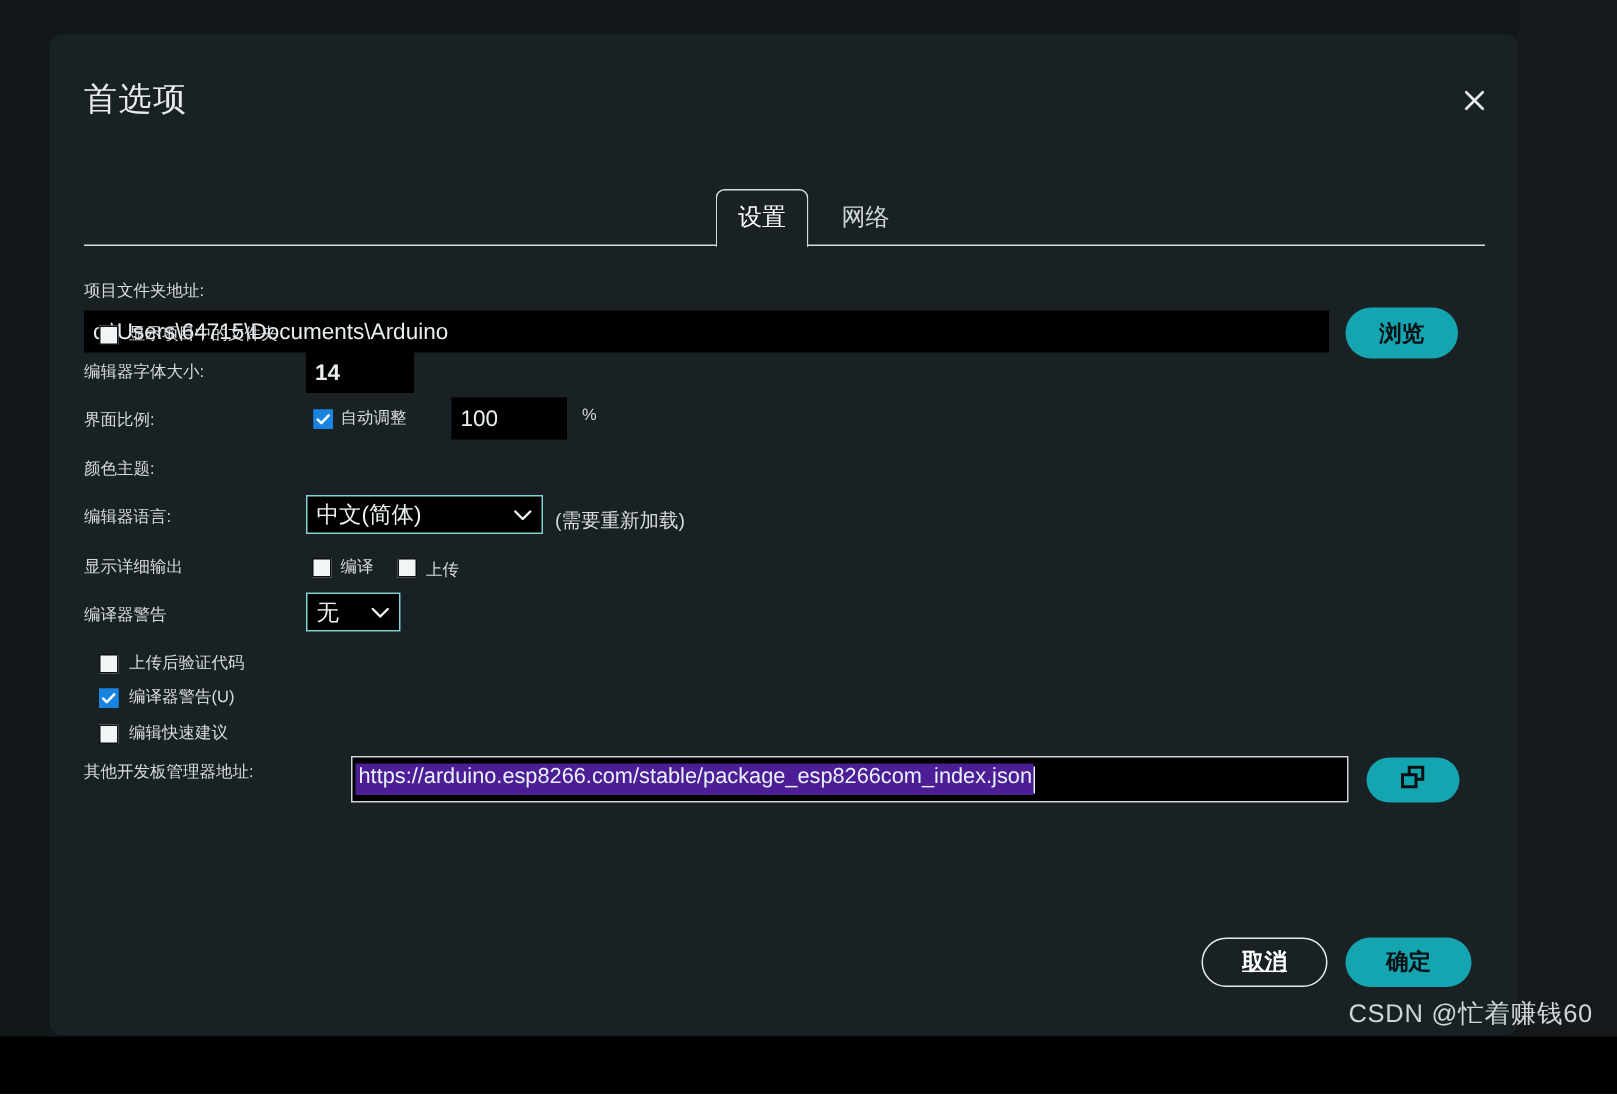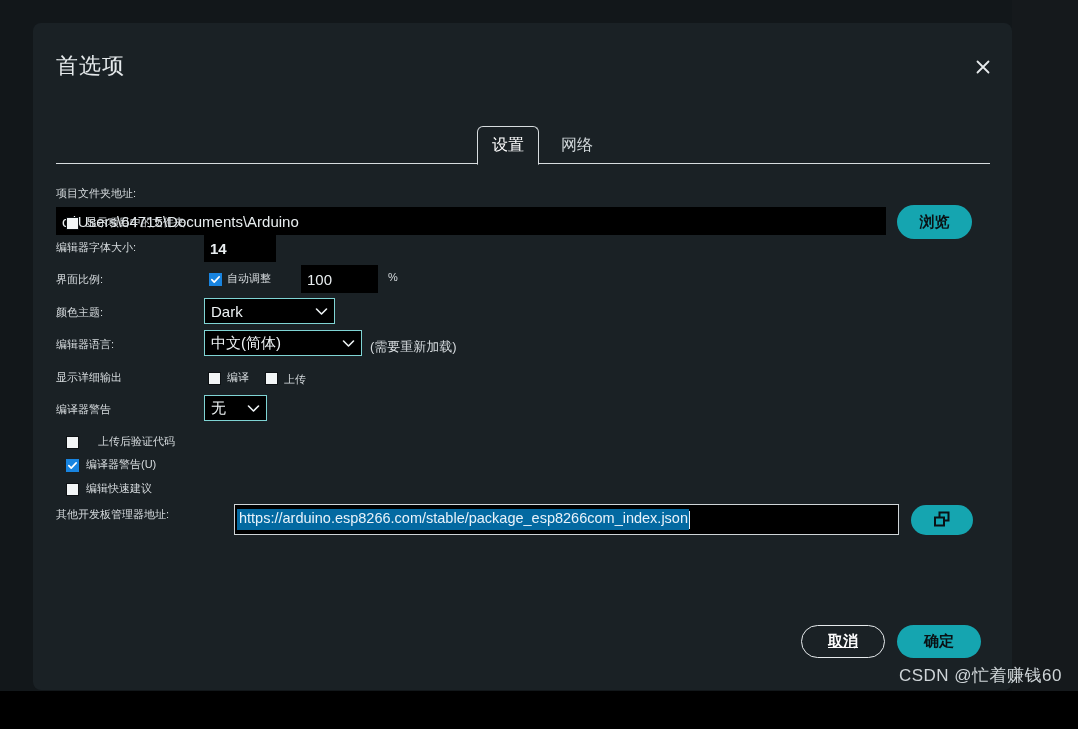--- a/index.html
+++ b/index.html
@@ -202,21 +202,21 @@
     position: absolute;
     background: #000000;
     border: 1px solid #cfd5d8;
     box-sizing: border-box;
     display: flex;
     align-items: center;
     overflow: hidden;
     padding-left: 2px;
   }
   .url-sel {
-    background: #0369a1;
+    background: #4c1d95;
     color: #e8f2fa;
     font-size: 14.5px;
     white-space: nowrap;
     padding: 2px 1px 3px 2px;
     line-height: 1.1;
   }
   .caret {
     width: 1px;
     height: 18px;
     background: #e8f2fa;
@@ -276,28 +276,20 @@
       <div class="cb on" style="left:176px; top:250px;">
         <svg width="11" height="11" viewBox="0 0 12 12">
           <path d="M2 6.2 L4.6 8.8 L10 3.2" stroke="#ffffff" stroke-width="1.8" fill="none" stroke-linecap="round" stroke-linejoin="round"></path>
         </svg>
       </div>
       <div class="lbl" style="left:194px; top:248px;">自动调整</div>
       <input class="txtinput" style="left: 268px; top: 242px; width: 77px; height: 28px;" value="100">
       <div class="lbl" style="left:355px; top:248px;">%</div>
 
       <div class="lbl" style="left:23px; top:282px;">颜色主题:</div>
-      <div class="sel" style="left:171px; top:275px; width:131px; height:26px;">
-        <span class="sel-val">Dark</span>
-        <span class="chev">
-          <svg width="13" height="9" viewBox="0 0 13 9">
-            <path d="M1.5 2 L6.5 7 L11.5 2" stroke="#eef3f5" stroke-width="1.6" fill="none" stroke-linecap="round" stroke-linejoin="round"></path>
-          </svg>
-        </span>
-      </div>
 
       <div class="lbl" style="left:23px; top:314px;">编辑器语言:</div>
       <div class="sel" style="left:171px; top:307px; width:158px; height:26px;">
         <span class="sel-val">中文(简体)</span>
         <span class="chev">
           <svg width="13" height="9" viewBox="0 0 13 9">
             <path d="M1.5 2 L6.5 7 L11.5 2" stroke="#eef3f5" stroke-width="1.6" fill="none" stroke-linecap="round" stroke-linejoin="round"></path>
           </svg>
         </span>
       </div>
@@ -313,21 +305,21 @@
       <div class="sel" style="left:171px; top:372px; width:63px; height:26px;">
         <span class="sel-val">无</span>
         <span class="chev">
           <svg width="13" height="9" viewBox="0 0 13 9">
             <path d="M1.5 2 L6.5 7 L11.5 2" stroke="#eef3f5" stroke-width="1.6" fill="none" stroke-linecap="round" stroke-linejoin="round"></path>
           </svg>
         </span>
       </div>
 
       <div class="cb off" style="left:33px; top:413px;"></div>
-      <div class="lbl" style="left:53px; top:411px;margin-left:12px;">上传后验证代码</div>
+      <div class="lbl" style="left:53px; top:411px;">上传后验证代码</div>
 
       <div class="cb on" style="left:33px; top:436px;">
         <svg width="11" height="11" viewBox="0 0 12 12">
           <path d="M2 6.2 L4.6 8.8 L10 3.2" stroke="#ffffff" stroke-width="1.8" fill="none" stroke-linecap="round" stroke-linejoin="round"></path>
         </svg>
       </div>
       <div class="lbl" style="left:53px; top:434px;">编译器警告(U)</div>
 
       <div class="cb off" style="left:33px; top:460px;"></div>
       <div class="lbl" style="left:53px; top:458px;">编辑快速建议</div>

